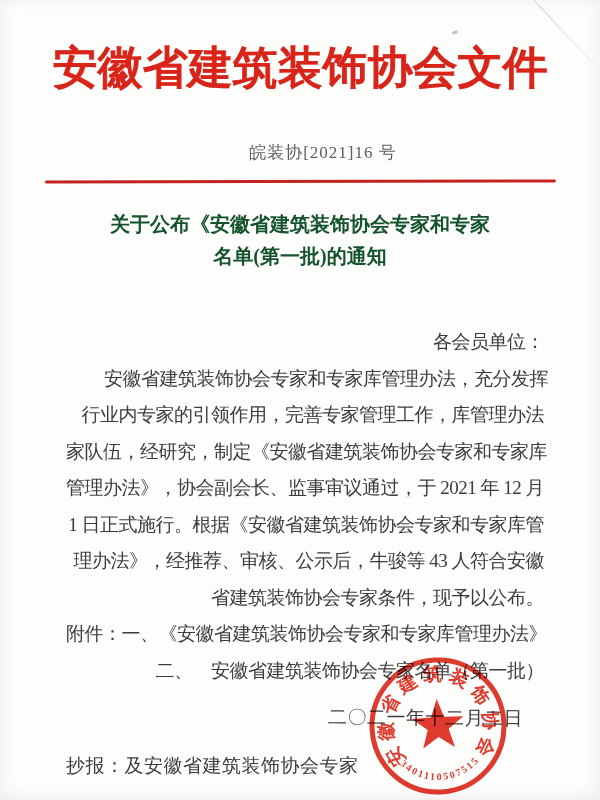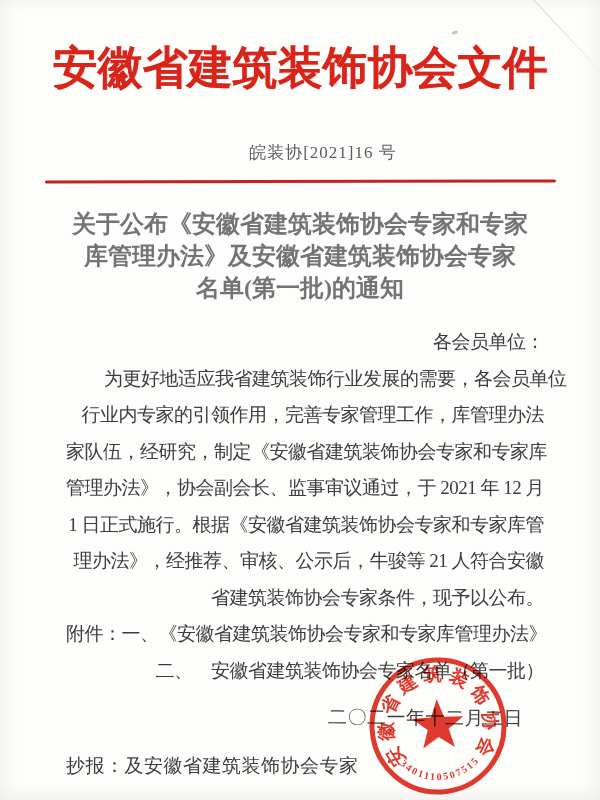--- a/index.html
+++ b/index.html
@@ -75,23 +75,23 @@
     border-radius: 2px;
     transform: rotate(-0.12deg);
   }
   .doc-title {
     position: absolute;
     top: 208px;
     left: 0;
     width: 600px;
     text-align: center;
     font-weight: bold;
-    font-size: 24px;
+    font-size: 20px;
     line-height: 32px;
-    color: #737373;
+    color: #14532d;
   }
   .doc-title div { white-space: nowrap; }
   .body-block {
     position: absolute;
     top: 324px;
     left: 66px;
     width: 478px;
     font-size: 19px;
     line-height: 36.5px;
     letter-spacing: -0.5px;
@@ -144,32 +144,31 @@
   <div class="speck"></div>
 
   <div class="letterhead">安徽省建筑装饰协会文件</div>
 
   <div class="doc-number">皖装协[2021]16 号</div>
 
   <div class="red-rule"></div>
 
   <div class="doc-title">
     <div>关于公布《安徽省建筑装饰协会专家和专家</div>
-    <div>库管理办法》及安徽省建筑装饰协会专家</div>
     <div>名单(第一批)的通知</div>
   </div>
 
   <div class="body-block">
     <div>各会员单位：</div>
-    <div class="indent">为更好地适应我省建筑装饰行业发展的需要，各会员单位</div>
+    <div class="indent">安徽省建筑装饰协会专家和专家库管理办法，充分发挥</div>
     <div>行业内专家的引领作用，完善专家管理工作，库管理办法</div>
     <div>家队伍，经研究，制定《安徽省建筑装饰协会专家和专家库</div>
     <div>管理办法》，协会副会长、监事审议通过，于 2021 年 12 月</div>
     <div>1 日正式施行。根据《安徽省建筑装饰协会专家和专家库管</div>
-    <div>理办法》，经推荐、审核、公示后，牛骏等 21 人符合安徽</div>
+    <div>理办法》，经推荐、审核、公示后，牛骏等 43 人符合安徽</div>
     <div>省建筑装饰协会专家条件，现予以公布。</div>
     <div>附件：一、《安徽省建筑装饰协会专家和专家库管理办法》</div>
     <div class="attach2">二、　安徽省建筑装饰协会专家名单（第一批）</div>
   </div>
 
   <div class="date-line">二〇二一年十二月二日</div>
 
   <svg class="seal" viewBox="0 0 140 140">
     <defs>
       <path id="sealTopArc" d="M 35.1,100 A 46,46 0 1 1 104.9,100" fill="none"></path>

